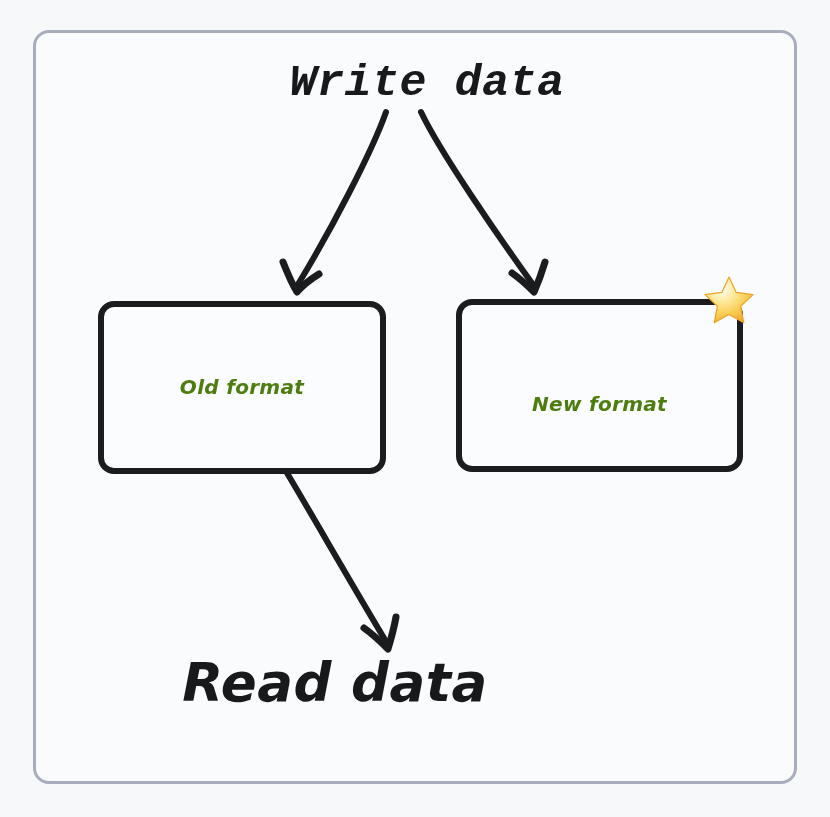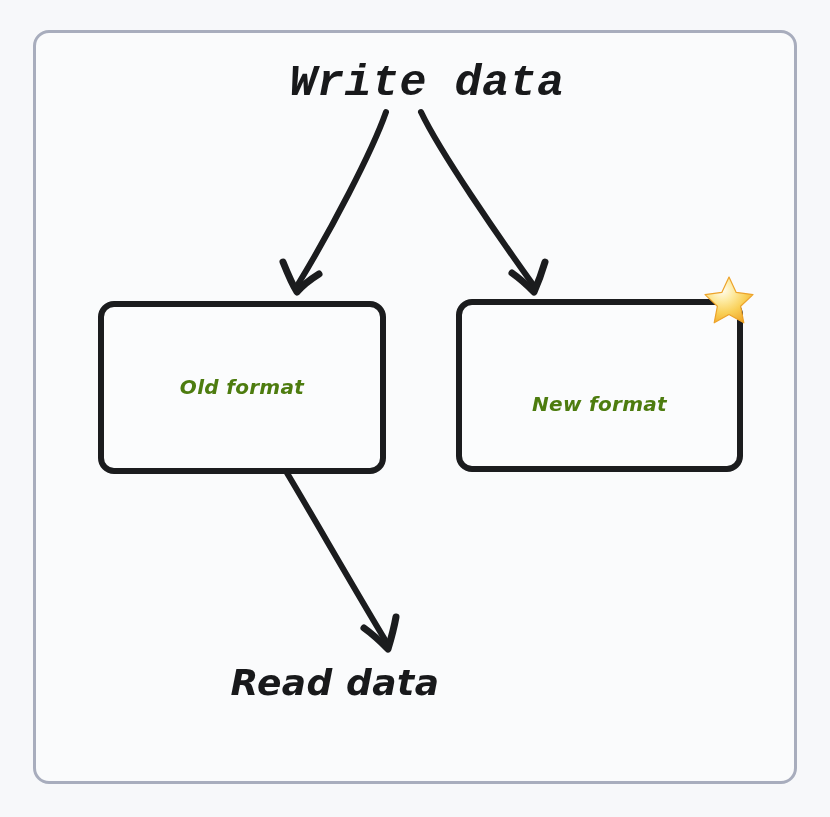--- a/index.html
+++ b/index.html
@@ -59,21 +59,21 @@
     text-align: center;
     font-size: 45px;
     line-height: 52px;
     font-family: Liberation Mono, monospace;
   }
   #read-label {
     left: 0;
     top: 657px;
     width: 670px;
     text-align: center;
-    font-size: 36px;
+    font-size: 53px;
     line-height: 52px;
   }
   .box-label {
     position: absolute;
     font-family: "DejaVu Sans", sans-serif;
     font-weight: bold;
     font-style: italic;
     font-size: 20px;
     color: #4d7c0f;
     white-space: nowrap;

